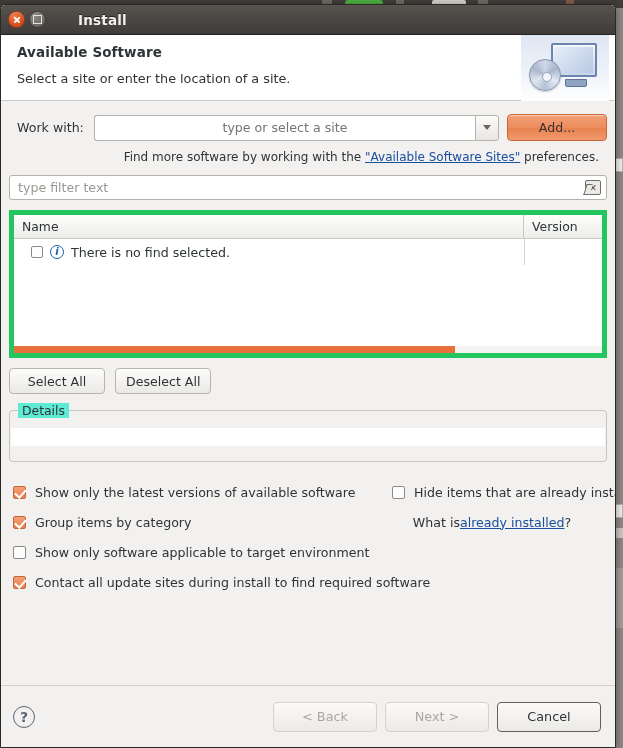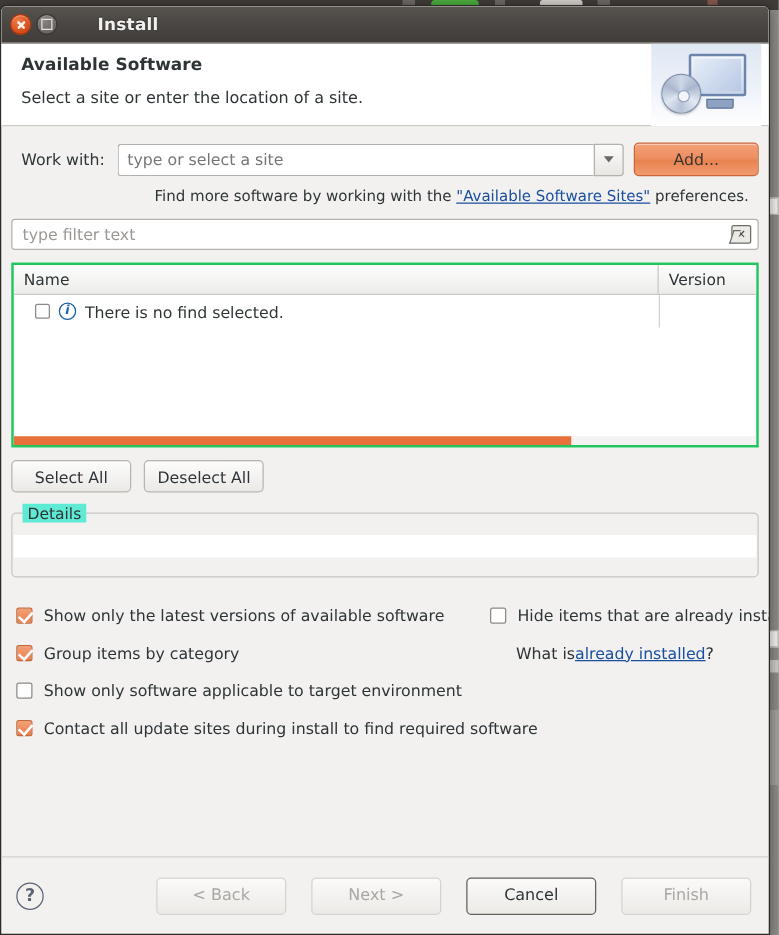--- a/index.html
+++ b/index.html
@@ -131,21 +131,21 @@
   .combo {
     display: flex; flex: 1; height: 26px; margin-right: 8px;
   }
   .combo-input {
     flex: 1; background: #ffffff;
     border: 1px solid #b5b2ad; border-right: none;
     border-radius: 3px 0 0 3px;
     font-size: 12.6px; color: #2e3436;
     padding: 0 7px; line-height: 24px;
     font-family: inherit;
-    display: flex; align-items: center;
+    display: flex; align-items: center; text-align: center;
   }
   .combo-arrow {
     width: 24px; background: linear-gradient(to bottom, #fbfbfa, #e8e6e3);
     border: 1px solid #b5b2ad; border-radius: 0 3px 3px 0;
     display: flex; align-items: center; justify-content: center;
   }
   .combo-arrow i {
     width: 0; height: 0; border-left: 4.5px solid transparent;
     border-right: 4.5px solid transparent; border-top: 5px solid #6c6762;
   }
@@ -181,21 +181,21 @@
   .clear-icon::before {
     content: ""; position: absolute; left: -1px; top: 3px;
     width: 5px; height: 9px; background: #eceae7;
     border: 1px solid #6f6c68; border-right: none;
     transform: skewX(-18deg);
   }
 
   
   .table-wrap {
     margin-top: 10px; height: 148px;
-    background: #ffffff; border: 2px solid #22c55e;
+    background: #ffffff; border: 5px solid #22c55e;
     position: relative; overflow: hidden;
   }
   .thead { display: flex; height: 24px; background: linear-gradient(to bottom,#fdfdfc,#ececea);
            border-bottom: 1px solid #cbc8c3; }
   .th {
     font-size: 12.4px; color: #2e3436; display: flex; align-items: center;
     padding-left: 8px;
   }
   .th-name { flex: 1; border-right: 1px solid #cbc8c3; }
   .th-version { width: 78px; }
@@ -278,21 +278,21 @@
     position: absolute; left: 0; bottom: 0; width: 100%; height: 62px;
     border-top: 1px solid #d3d0cb;
     display: flex; align-items: center; padding: 0 12px;
   }
   .help-icon {
     width: 22px; height: 22px; border-radius: 50%;
     border: 1.8px solid #5a6474; color: #5a6474;
     font-size: 14px; display: flex; align-items: center; justify-content: center;
     font-weight: bold; cursor: pointer; flex: none;
   }
-  .nav-btns { margin-left: auto; display: flex; gap: 20px; padding-right: 2px; }
+  .nav-btns { margin-left: auto; display: flex; gap: 8px; padding-right: 2px; }
   .nbtn {
     width: 104px; height: 30px;
     background: linear-gradient(to bottom, #fbfaf9, #eceae7);
     border: 1px solid #c6c3be; border-radius: 4px;
     font-size: 12.8px; color: #2e3436; font-family: inherit; cursor: pointer;
   }
   .nbtn.disabled { color: #aaa7a2; border-color: #d6d3cf; cursor: default; }
   .nbtn.default { border: 1.6px solid #635f5a; }
 </style>
 </head>
@@ -417,18 +417,17 @@
       </div>
 
     </div>
 
     <div class="bottombar">
       <div class="help-icon">?</div>
       <div class="nav-btns">
         <button class="nbtn disabled">&lt; Back</button>
         <button class="nbtn disabled">Next &gt;</button>
         <button class="nbtn default">Cancel</button>
-        <button class="nbtn disabled">Finish</button>
       </div>
     </div>
 
   </div>
 </div>
 
 </body></html>

